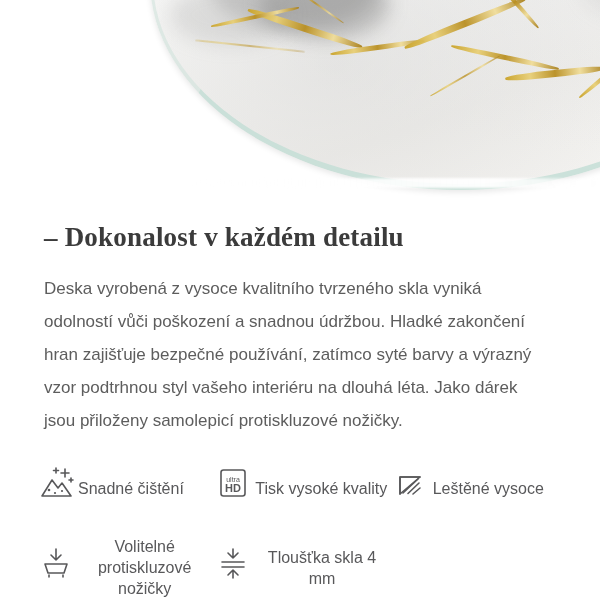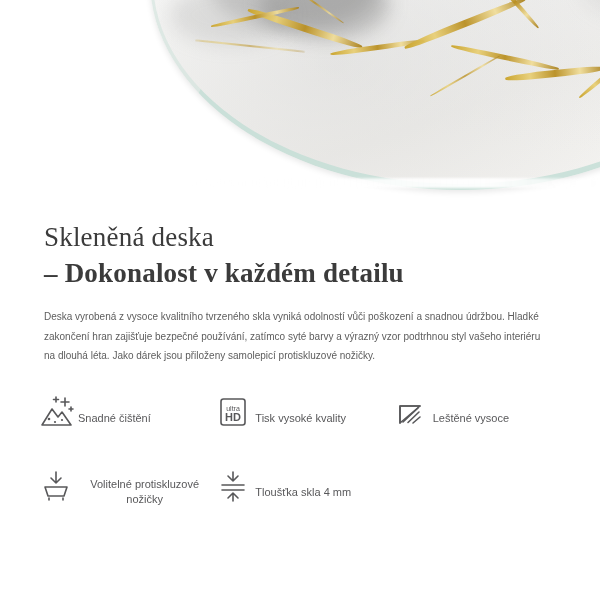--- a/index.html
+++ b/index.html
@@ -99,21 +99,21 @@
     line-height: 1.32;
     color: #3b3b3b;
     font-weight: 400;
     margin: 0 0 16px 0;
     letter-spacing: 0.2px;
   }
   .headline .line2 { display: block; font-weight: bold; }
 
   .body-copy {
     font-family: "Liberation Sans", sans-serif;
-    font-size: 10px;
+    font-size: 17px;
     line-height: 1.95;
     color: #5d5d5d;
     margin: 0;
     max-width: 505px;
   }
 
   
   .features {
     margin-top: 26px;
     padding: 0 34px;
@@ -127,21 +127,21 @@
     text-align: center;
   }
   .feature .ico {
     height: 42px;
     display: flex;
     align-items: center;
     justify-content: center;
     margin-bottom: 10px;
   }
   .feature .cap {
-    font-size: 11px;
+    font-size: 16px;
     color: #58585a;
     line-height: 1.3;
   }
 
   svg { display: block; }
   .stroke {
     fill: none;
     stroke: #58585a;
     stroke-width: 1.6;
     stroke-linecap: round;
@@ -178,21 +178,20 @@
       <div class="vein fat" style="left:430px; top:240px; width:125px; transform:rotate(25deg);"></div>
 
       <div class="vein" style="left:420px; top:300px; width:80px; height:4px; transform:rotate(-40deg);"></div>
 
     </div>
     <div class="hero-rim"></div>
   </div>
 
   <div class="content">
     <h1 class="headline">
-      <span>Skleněná deska</span>
       <span class="line2">– Dokonalost v každém detailu</span>
     </h1>
     <p class="body-copy">Deska vyrobená z vysoce kvalitního tvrzeného skla vyniká odolností vůči poškození a snadnou údržbou. Hladké zakončení hran zajišťuje bezpečné používání, zatímco syté barvy a výrazný vzor podtrhnou styl vašeho interiéru na dlouhá léta. Jako dárek jsou přiloženy samolepicí protiskluzové nožičky.</p>
   </div>
 
   <div class="features">
 
     <div class="feature">
       <div class="ico">
         <svg width="44" height="40" viewBox="0 0 44 40" aria-hidden="true">

